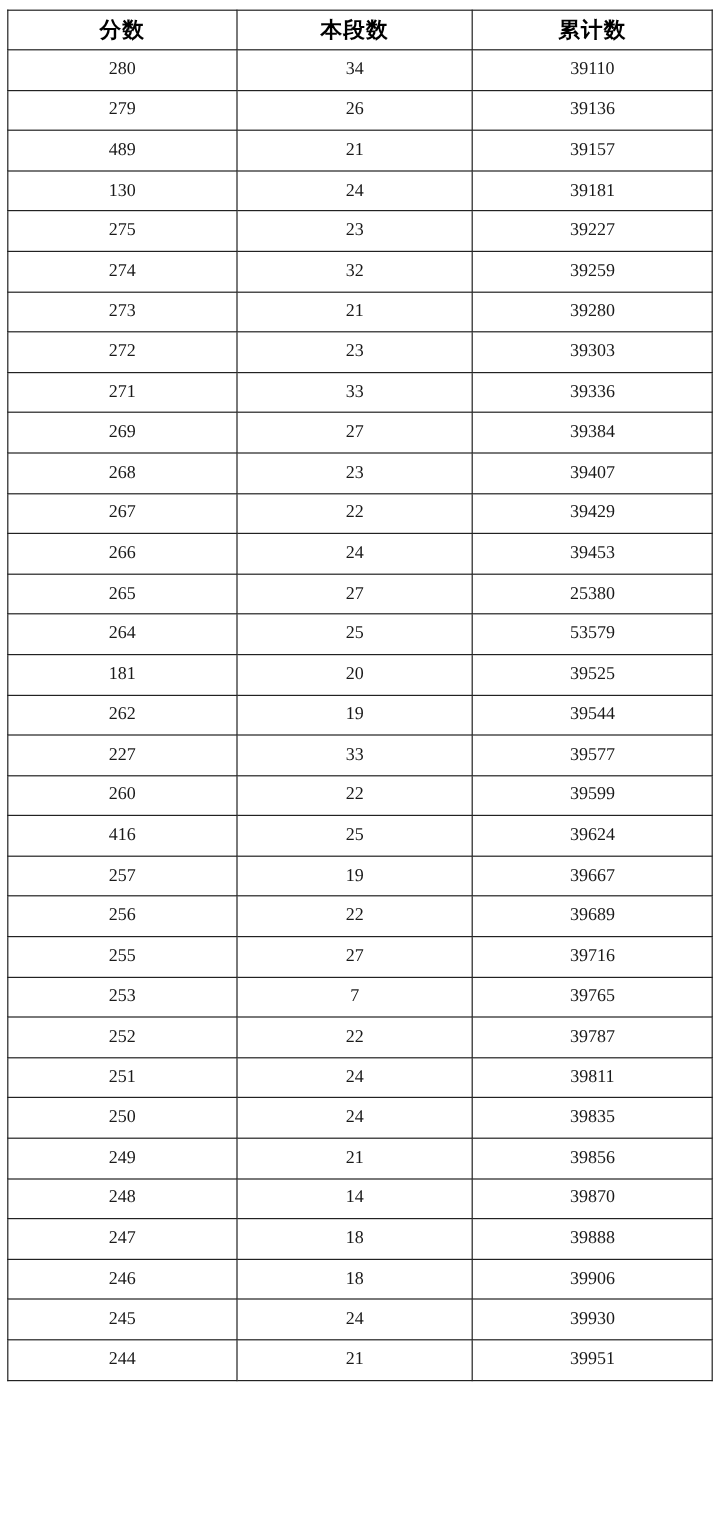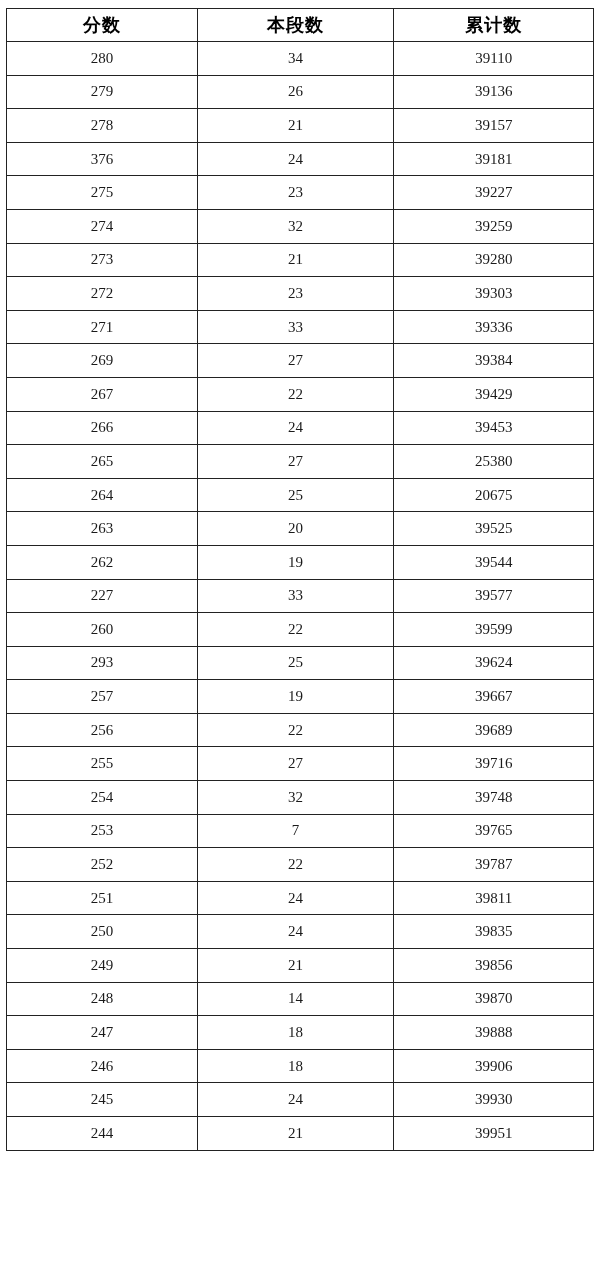--- a/index.html
+++ b/index.html
@@ -72,26 +72,26 @@
           <td>280</td>
           <td>34</td>
           <td>39110</td>
         </tr>
         <tr>
           <td>279</td>
           <td>26</td>
           <td>39136</td>
         </tr>
         <tr>
-          <td>278</td>
+          <td>489</td>
           <td>21</td>
           <td>39157</td>
         </tr>
         <tr>
-          <td>376</td>
+          <td>130</td>
           <td>24</td>
           <td>39181</td>
         </tr>
         <tr>
           <td>275</td>
           <td>23</td>
           <td>39227</td>
         </tr>
         <tr>
           <td>274</td>
@@ -112,83 +112,83 @@
           <td>271</td>
           <td>33</td>
           <td>39336</td>
         </tr>
         <tr>
           <td>269</td>
           <td>27</td>
           <td>39384</td>
         </tr>
         <tr>
+          <td>268</td>
+          <td>23</td>
+          <td>39407</td>
+        </tr>
+        <tr>
           <td>267</td>
           <td>22</td>
           <td>39429</td>
         </tr>
         <tr>
           <td>266</td>
           <td>24</td>
           <td>39453</td>
         </tr>
         <tr>
           <td>265</td>
           <td>27</td>
           <td>25380</td>
         </tr>
         <tr>
           <td>264</td>
           <td>25</td>
-          <td>20675</td>
-        </tr>
-        <tr>
-          <td>263</td>
+          <td>53579</td>
+        </tr>
+        <tr>
+          <td>181</td>
           <td>20</td>
           <td>39525</td>
         </tr>
         <tr>
           <td>262</td>
           <td>19</td>
           <td>39544</td>
         </tr>
         <tr>
           <td>227</td>
           <td>33</td>
           <td>39577</td>
         </tr>
         <tr>
           <td>260</td>
           <td>22</td>
           <td>39599</td>
         </tr>
         <tr>
-          <td>293</td>
+          <td>416</td>
           <td>25</td>
           <td>39624</td>
         </tr>
         <tr>
           <td>257</td>
           <td>19</td>
           <td>39667</td>
         </tr>
         <tr>
           <td>256</td>
           <td>22</td>
           <td>39689</td>
         </tr>
         <tr>
           <td>255</td>
           <td>27</td>
           <td>39716</td>
-        </tr>
-        <tr>
-          <td>254</td>
-          <td>32</td>
-          <td>39748</td>
         </tr>
         <tr>
           <td>253</td>
           <td>7</td>
           <td>39765</td>
         </tr>
         <tr>
           <td>252</td>
           <td>22</td>
           <td>39787</td>

